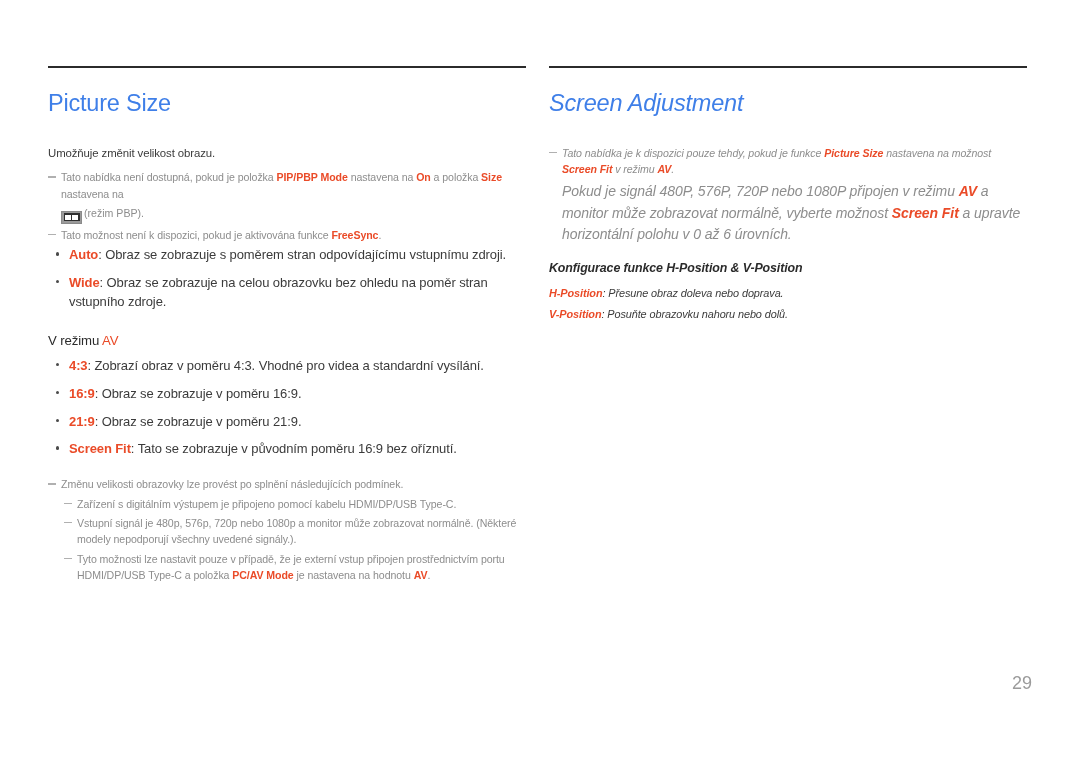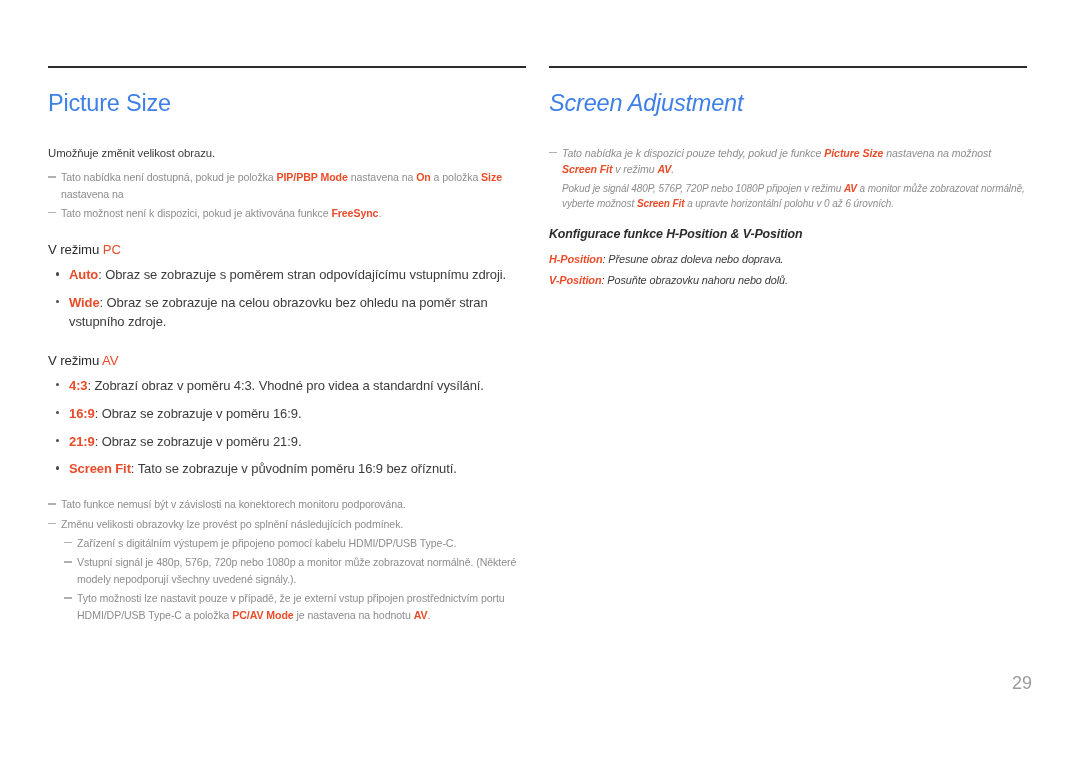--- a/index.html
+++ b/index.html
@@ -61,21 +61,21 @@
     position: absolute;
     left: 0; top: 7px;
     width: 8px; height: 1.4px;
     background: #b0b0b0;
   }
   .note.sub {
     margin-left: 16px;
   }
   .note-cont {
     padding-left: 13px;
-    font-size: 10px;
+    font-size: 14px;
     line-height: 1.55;
     color: #8d8d8d;
     margin: 0 0 3px 0;
     letter-spacing: -0.08px;
   }
 
   .hl { color: #ea4b28; font-weight: bold; }
   .hl-normal { color: #ea4b28; }
 
   
@@ -179,28 +179,33 @@
 
     <div class="rule"></div>
 
     <h1 class="section-title">Picture Size</h1>
 
     <p class="intro">Umožňuje změnit velikost obrazu.</p>
 
     <div class="note">
       <span>Tato nabídka není dostupná, pokud je položka </span><span class="hl">PIP/PBP Mode</span><span> nastavena na </span><span class="hl">On</span><span> a položka </span><span class="hl">Size</span><span> nastavena na</span>
     </div>
+    <div class="icon-note-line">
+      <span class="pbp-icon">
+        <span class="inner">
+          <span class="pane"></span>
+            <span class="pane"></span>
+        </span>
+      </span><span>(režim PBP).</span>
+    </div>
 
     <div class="note">
       <span>Tato možnost není k dispozici, pokud je aktivována funkce </span><span class="hl">FreeSync</span><span>.</span>
     </div>
 
-    <h2 class="sub-head">
-      <span>V režimu </span><span class="hl-normal">PC</span>
-    </h2>
     <ul class="bullets">
       <li>
         <span class="hl">Auto</span><span>: Obraz se zobrazuje s poměrem stran odpovídajícímu vstupnímu zdroji.</span>
       </li>
       <li>
         <span class="hl">Wide</span><span>: Obraz se zobrazuje na celou obrazovku bez ohledu na poměr stran vstupního zdroje.</span>
       </li>
     </ul>
 
     <h2 class="sub-head">
@@ -216,21 +221,20 @@
       <li>
         <span class="hl">21:9</span><span>: Obraz se zobrazuje v poměru 21:9.</span>
       </li>
       <li>
         <span class="hl">Screen Fit</span><span>: Tato se zobrazuje v původním poměru 16:9 bez oříznutí.</span>
       </li>
     </ul>
 
     <div class="spacer-8"></div>
 
-    <div class="note">Tato funkce nemusí být v závislosti na konektorech monitoru podporována.</div>
 
     <div class="note">Změnu velikosti obrazovky lze provést po splnění následujících podmínek.</div>
 
     <div class="note sub">Zařízení s digitálním výstupem je připojeno pomocí kabelu HDMI/DP/USB Type-C.</div>
 
     <div class="note sub">Vstupní signál je 480p, 576p, 720p nebo 1080p a monitor může zobrazovat normálně. (Některé modely nepodporují všechny uvedené signály.).</div>
 
     <div class="note sub">
       <span>Tyto možnosti lze nastavit pouze v případě, že je externí vstup připojen prostřednictvím portu HDMI/DP/USB Type-C a položka </span><span class="hl">PC/AV Mode</span><span> je nastavena na hodnotu </span><span class="hl">AV</span><span>.</span>
     </div>

